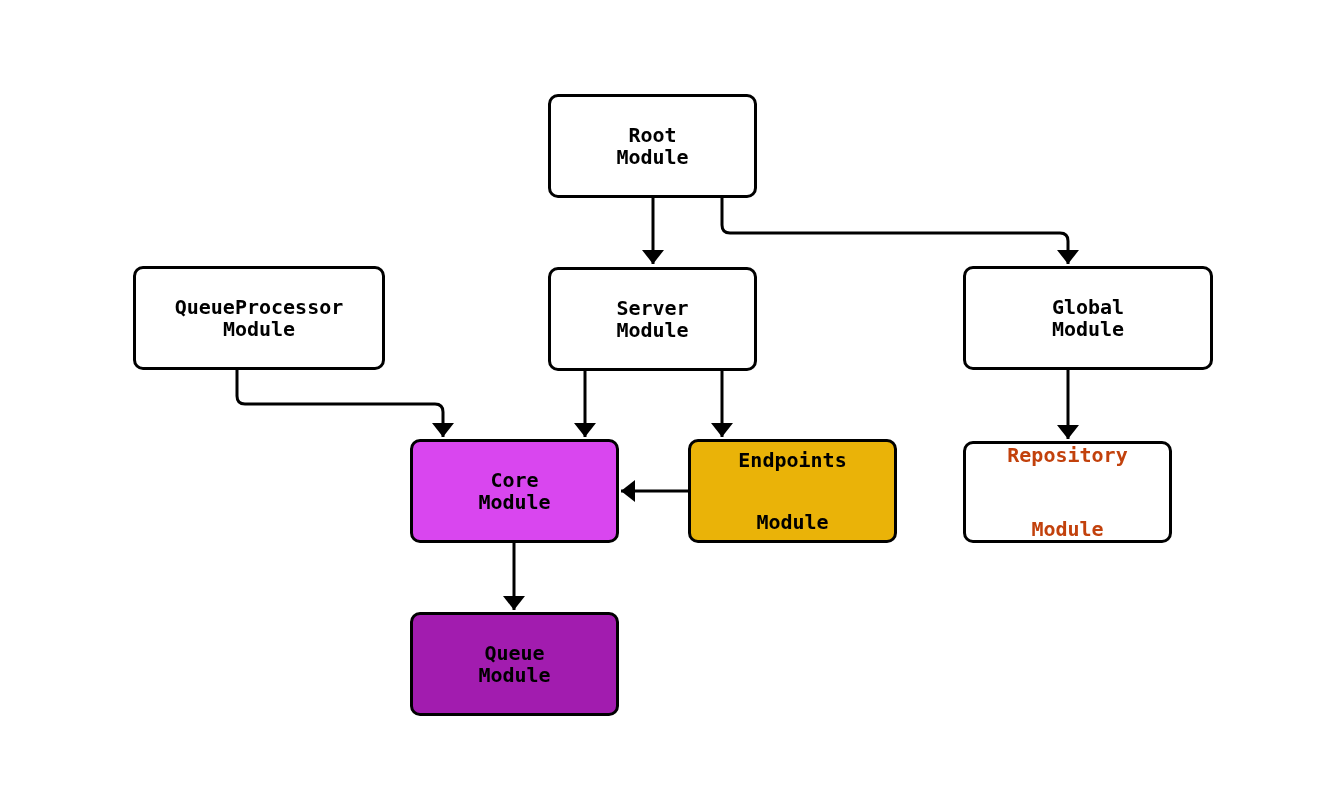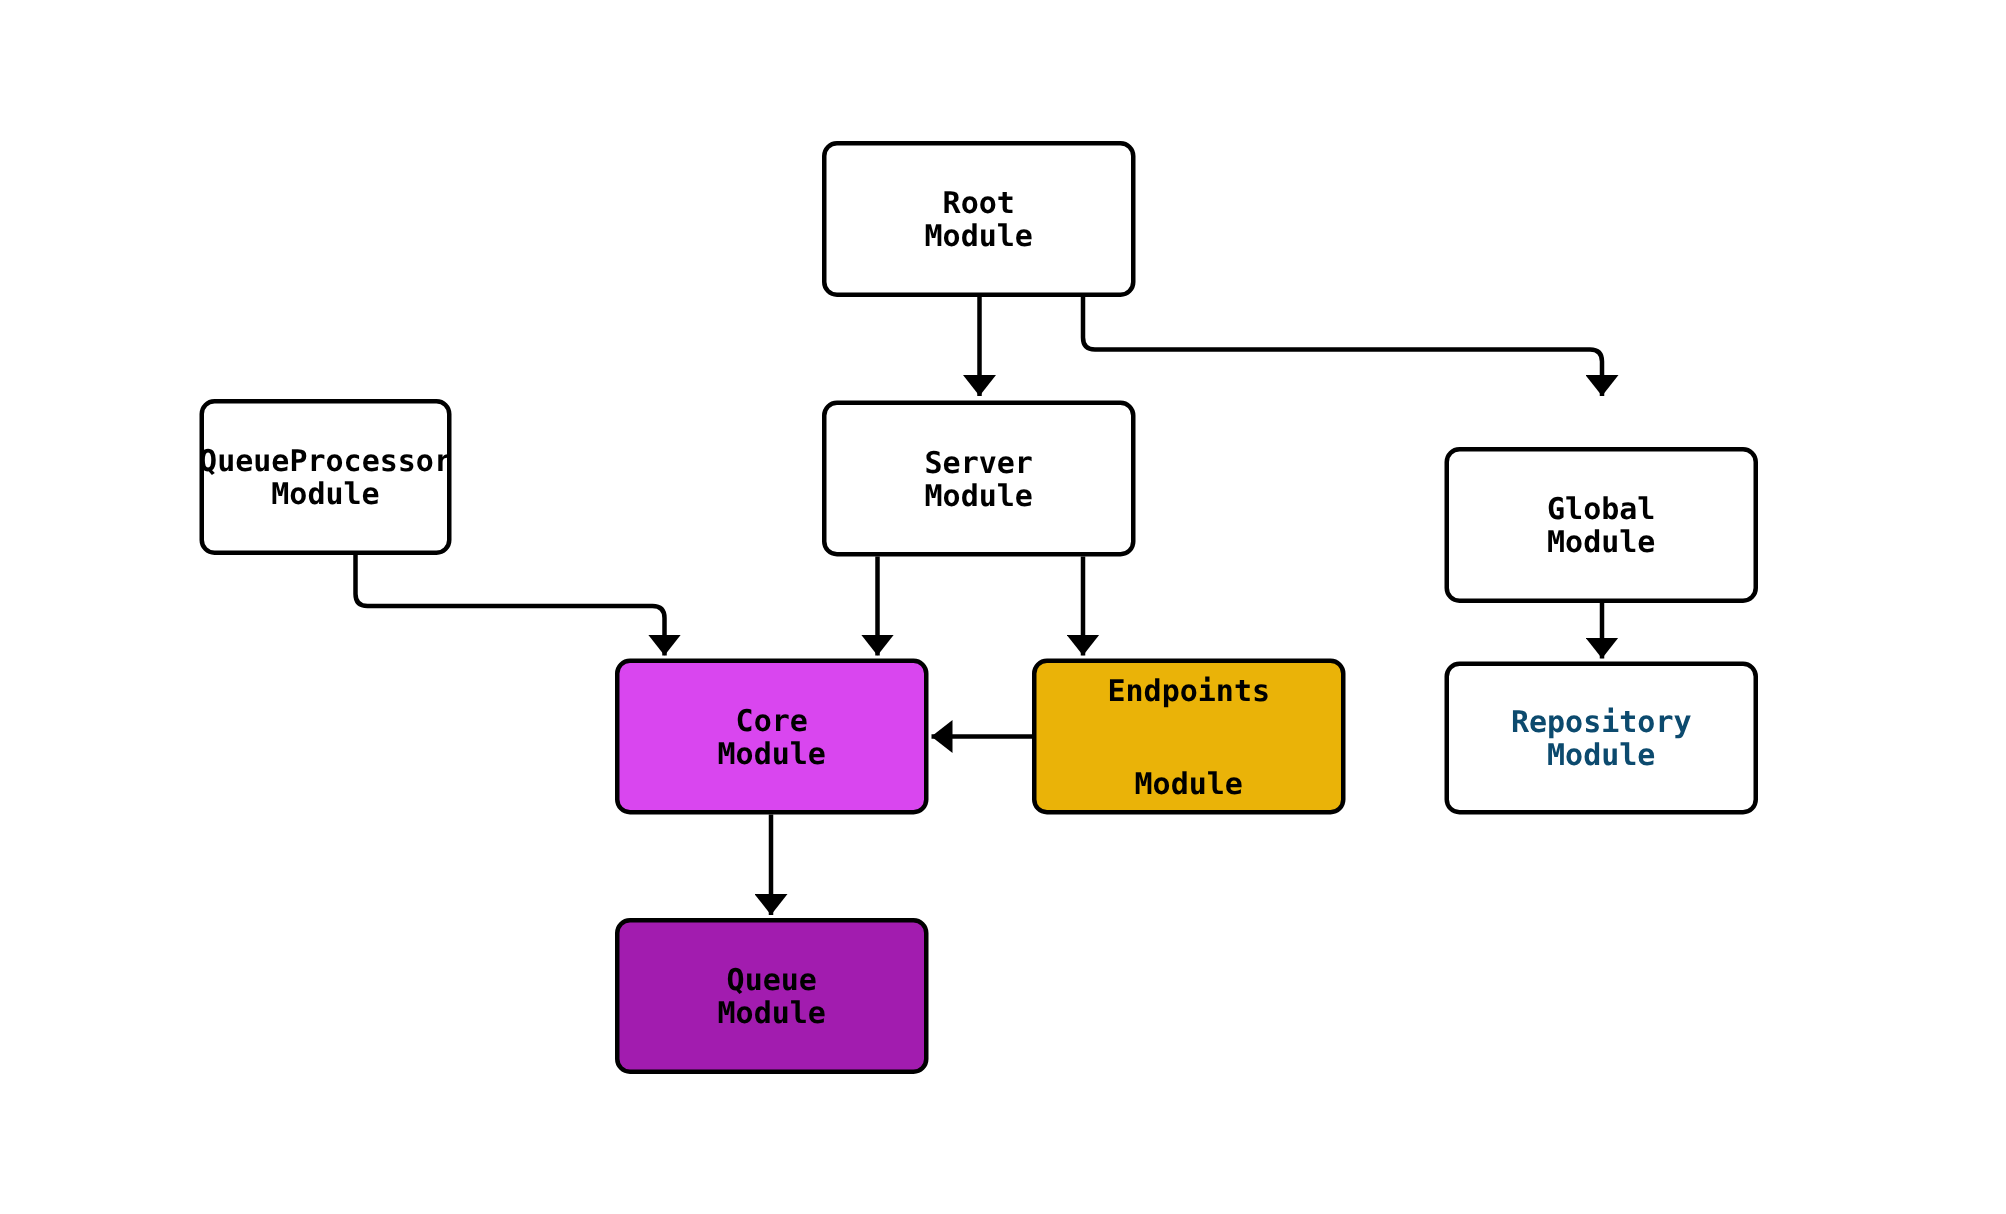--- a/index.html
+++ b/index.html
@@ -66,41 +66,41 @@
         <path class="edge" d="M688,491 L621,491" stroke="#000000" marker-end="url(#arrowhead)"></path>
         <path class="edge" d="M1068,370 L1068,439" stroke="#000000" marker-end="url(#arrowhead)"></path>
         <path class="edge" d="M514,543 L514,610" stroke="#000000" marker-end="url(#arrowhead)"></path>
       </g>
   </svg>
 
 <div class="node" style="left: 548px; top: 94px; width: 209px; height: 104px; background: rgb(255, 255, 255); border-color: rgb(0, 0, 0); color: rgb(0, 0, 0);">
       <div class="node-label-line">Root</div>
       <div class="node-label-line">Module</div>
     </div>
-    <div class="node" style="left: 133px; top: 266px; width: 168px; height: 104px; background: rgb(255, 255, 255); border-color: rgb(0, 0, 0); color: rgb(0, 0, 0);">
+    <div class="node" style="left: 133px; top: 266px; width: 252px; height: 104px; background: rgb(255, 255, 255); border-color: rgb(0, 0, 0); color: rgb(0, 0, 0);">
       <div class="node-label-line">QueueProcessor</div>
       <div class="node-label-line">Module</div>
     </div>
     <div class="node" style="left: 548px; top: 267px; width: 209px; height: 104px; background: rgb(255, 255, 255); border-color: rgb(0, 0, 0); color: rgb(0, 0, 0);">
       <div class="node-label-line">Server</div>
       <div class="node-label-line">Module</div>
     </div>
-    <div class="node" style="left: 963px; top: 266px; width: 209px; height: 104px; background: rgb(255, 255, 255); border-color: rgb(0, 0, 0); color: rgb(0, 0, 0); margin-top: 32px;">
+    <div class="node" style="left: 963px; top: 266px; width: 250px; height: 104px; background: rgb(255, 255, 255); border-color: rgb(0, 0, 0); color: rgb(0, 0, 0);">
       <div class="node-label-line">Global</div>
       <div class="node-label-line">Module</div>
     </div>
     <div class="node" style="left: 410px; top: 439px; width: 209px; height: 104px; background: #d946ef; border-color: rgb(0, 0, 0); color: rgb(0, 0, 0);">
       <div class="node-label-line">Core</div>
       <div class="node-label-line">Module</div>
     </div>
     <div class="node" style="left: 688px; top: 439px; width: 209px; height: 104px; background: #eab308; border-color: rgb(0, 0, 0); color: rgb(0, 0, 0); gap: 40px;">
       <div class="node-label-line">Endpoints</div>
       <div class="node-label-line">Module</div>
     </div>
-    <div class="node" style="left: 963px; top: 441px; width: 209px; height: 102px; background: rgb(255, 255, 255); border-color: rgb(0, 0, 0); color: #0c4a6e;">
+    <div class="node" style="left: 963px; top: 441px; width: 209px; height: 102px; background: rgb(255, 255, 255); border-color: rgb(0, 0, 0); color: #c2410c; justify-content: space-between;">
       <div class="node-label-line">Repository</div>
       <div class="node-label-line">Module</div>
     </div>
     <div class="node" style="left: 410px; top: 612px; width: 209px; height: 104px; background: #a21caf; border-color: rgb(0, 0, 0); color: rgb(0, 0, 0);">
       <div class="node-label-line">Queue</div>
       <div class="node-label-line">Module</div>
     </div>
   </div>
 
 </body></html>

